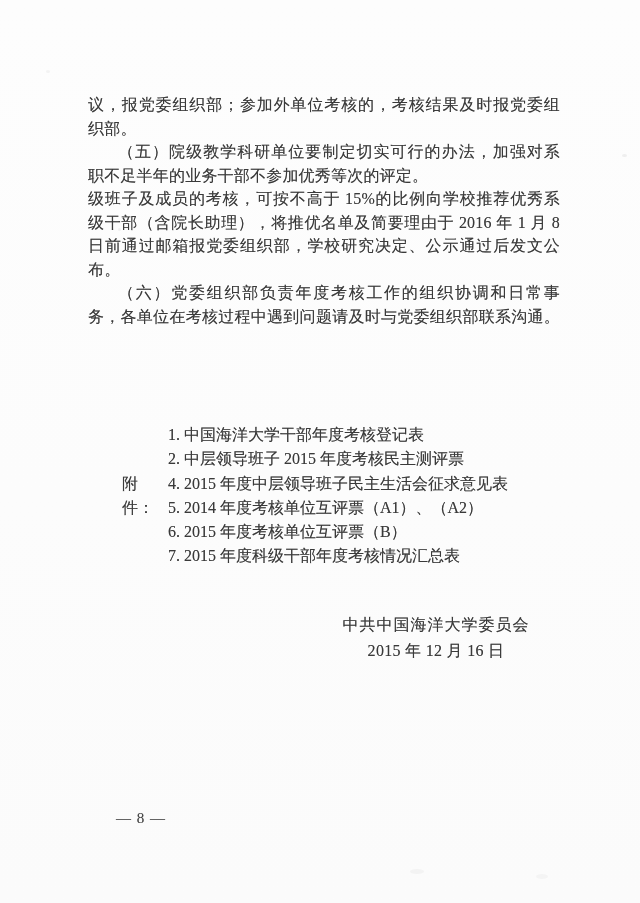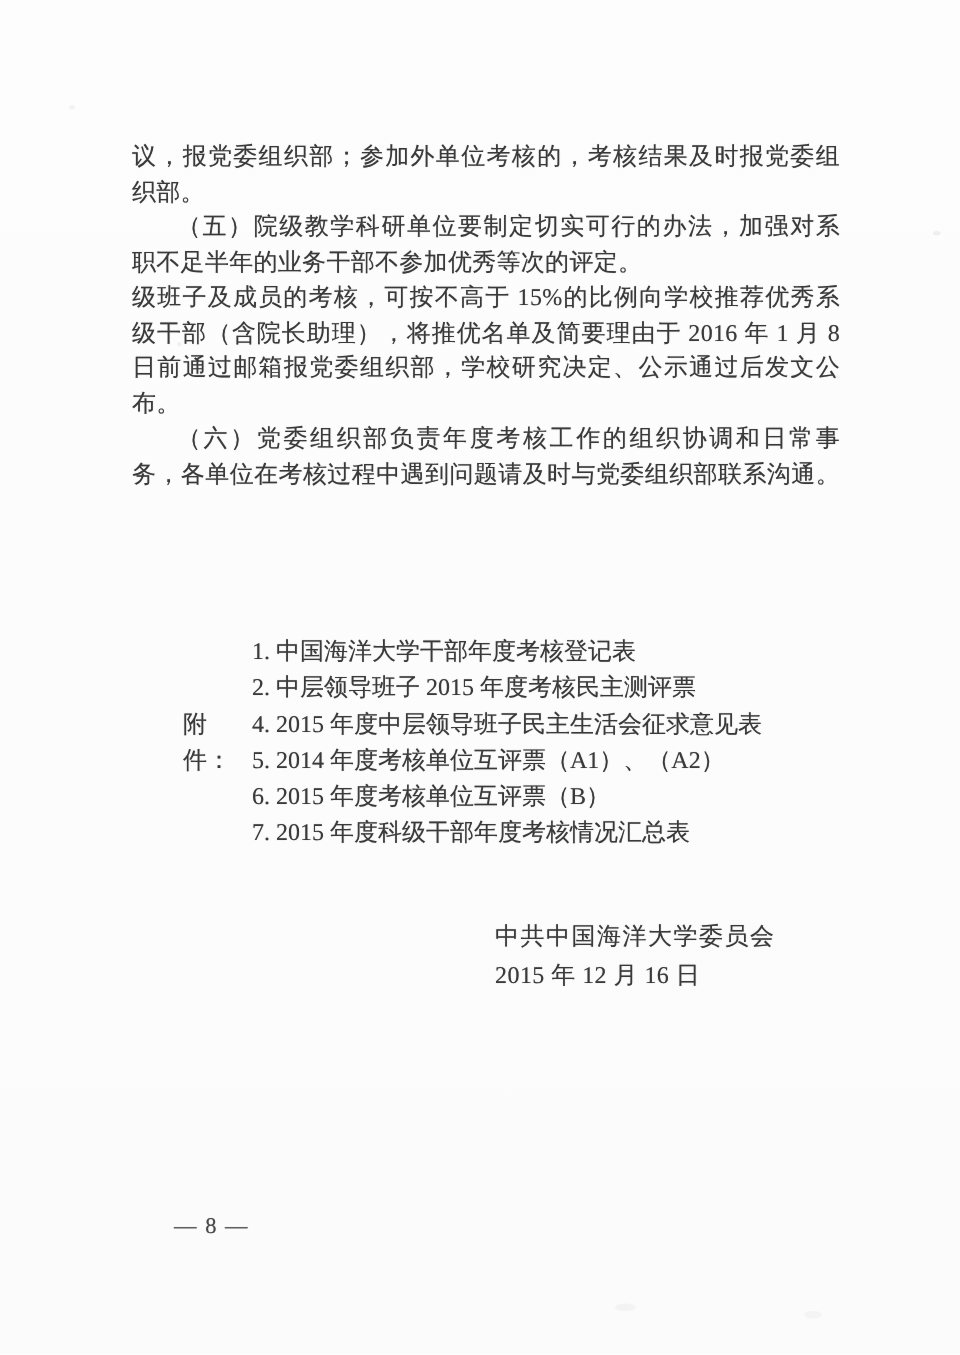--- a/index.html
+++ b/index.html
@@ -60,20 +60,21 @@
   .attach-item { white-space: nowrap; }
 
   
   .sig-block {
     position: absolute;
     left: 330px;
     top: 612px;
     width: 212px;
     font-size: 16px;
     line-height: 26px;
+    text-align: center;
   }
   .sig-org { letter-spacing: 1px; white-space: nowrap; }
   .sig-date { letter-spacing: 0.3px; white-space: nowrap; }
 
   
   .footer-page {
     position: absolute;
     left: 105px;
     top: 808px;
     width: 72px;

